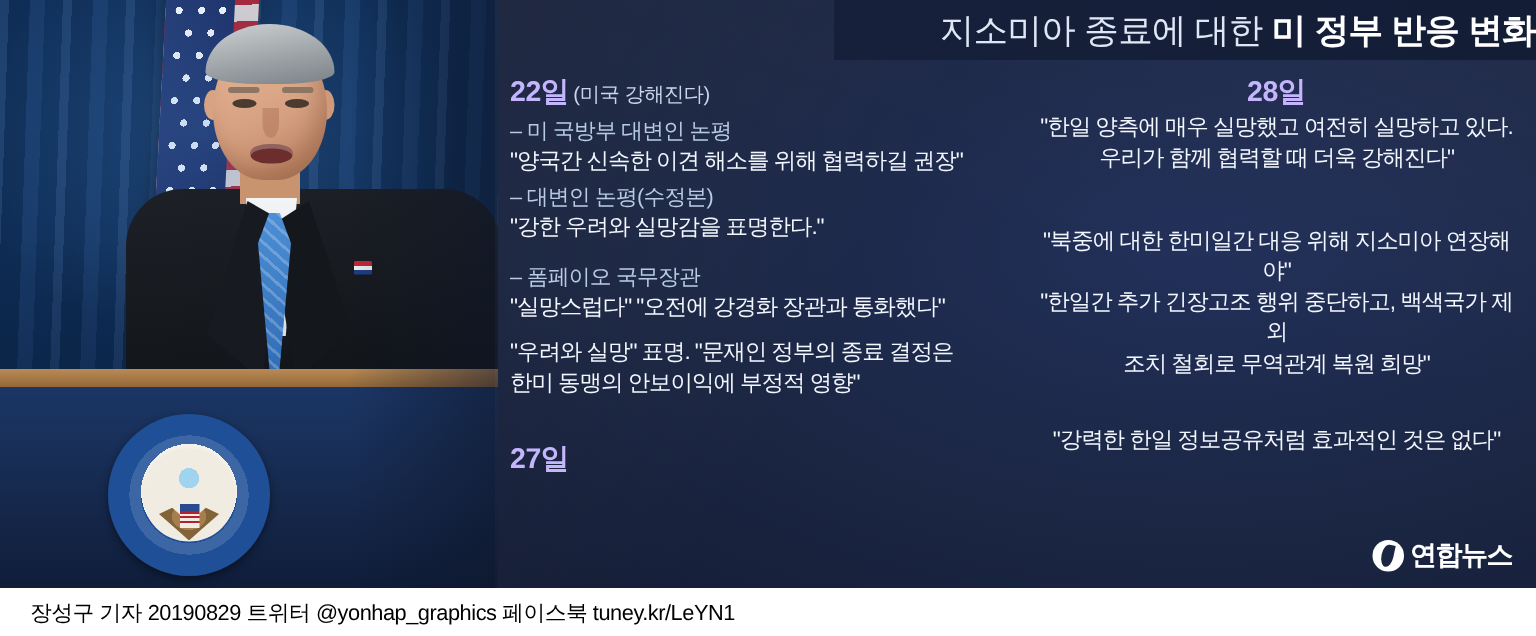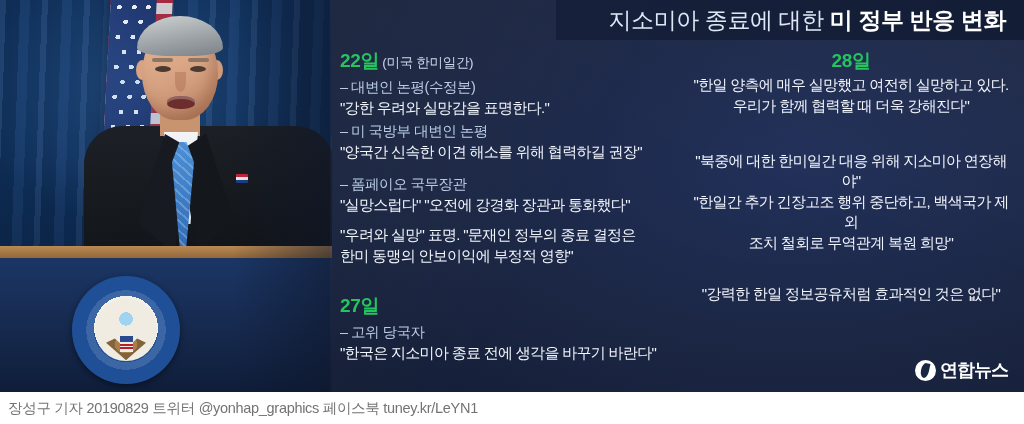--- a/index.html
+++ b/index.html
@@ -194,37 +194,37 @@
   .photo-vignette{
     position:absolute;inset:0;
     background:linear-gradient(90deg,rgba(0,0,0,0) 70%,rgba(14,22,42,0.55) 100%);
   }
 
   
   .title-band{
     position:absolute;left:556px;top:0;width:468px;height:40px;
     background:linear-gradient(90deg,#16203a 0%,#141d36 100%);
     display:flex;align-items:center;justify-content:flex-end;
-    padding-right:18px;box-sizing:border-box;
+    box-sizing:border-box;
   }
   .title{
     font-size:23px;letter-spacing:-0.4px;white-space:nowrap;
     color:#e9eefb;
   }
   .title .t-light{font-weight:400;color:#dfe6f6;}
   .title .t-bold{font-weight:700;color:#ffffff;}
 
   
   .col{position:absolute;top:48px;}
   .col-left{left:340px;width:328px;}
   .col-right{left:690px;width:322px;text-align:center;}
 
   .block{margin-bottom:12px;}
   .day{
-    font-size:19px;font-weight:700;color:#22c55e;letter-spacing:-0.3px;
+    font-size:19px;font-weight:700;color:#c4b5fd;letter-spacing:-0.3px;
     display:inline-block;
   }
   .day-note{
     font-size:13.5px;font-weight:400;color:#c9d6ea;letter-spacing:-0.3px;
     display:inline-block;margin-left:3px;
   }
   .source{
     font-size:14.5px;color:#b9cbe4;letter-spacing:-0.5px;margin-top:4px;
     white-space:nowrap;
   }
@@ -249,21 +249,21 @@
     background:#1b2643;border-radius:50% 0 50% 50%;transform:rotate(12deg);
   }
   .logo-text{font-size:18px;font-weight:700;color:#ffffff;letter-spacing:-1px;}
 
   
   .footer{
     position:absolute;left:0;bottom:0;width:1024px;height:32px;
     background:#ffffff;display:flex;align-items:center;
   }
   .footer-text{
-    font-size:14.5px;color:#737373;letter-spacing:-0.3px;padding-left:8px;
+    font-size:14.5px;color:#000000;letter-spacing:-0.3px;padding-left:20px;
     white-space:nowrap;
   }
 </style>
 </head>
 <body>
 
 <div class="graphic">
 
   <div class="bg-panel"></div>
 
@@ -321,57 +321,53 @@
     <div class="title">
       <span class="t-light">지소미아 종료에 대한</span>
       <span class="t-bold">미 정부 반응 변화</span>
     </div>
   </div>
 
   <div class="col col-left">
 
     <div class="block">
       <div>
-        <span class="day">22일</span><span class="day-note">(미국 한미일간)</span>
+        <span class="day">22일</span><span class="day-note">(미국 강해진다)</span>
+      </div>
+
+      <div>
+        <div class="source">– 미 국방부 대변인 논평</div>
+        <div class="quote">"양국간 신속한 이견 해소를 위해 협력하길 권장"</div>
       </div>
 
       <div>
         <div class="source">– 대변인 논평(수정본)</div>
         <div class="quote">"강한 우려와 실망감을 표명한다."</div>
       </div>
 
-      <div>
-        <div class="source">– 미 국방부 대변인 논평</div>
-        <div class="quote">"양국간 신속한 이견 해소를 위해 협력하길 권장"</div>
-      </div>
-
       <div class="sp"></div>
 
       <div>
         <div class="source">– 폼페이오 국무장관</div>
         <div class="quote">"실망스럽다" "오전에 강경화 장관과 통화했다"</div>
       </div>
 
       <div class="sp"></div>
 
       <div>
         <div class="quote">"우려와 실망" 표명. "문재인 정부의 종료 결정은</div>
         <div class="quote">한미 동맹의 안보이익에  부정적 영향"</div>
       </div>
     </div>
 
     <div class="sp-lg"></div>
 
     <div class="block">
       <div>
         <span class="day">27일</span>
-      </div>
-      <div>
-        <div class="source">– 고위 당국자</div>
-        <div class="quote">"한국은 지소미아 종료 전에 생각을 바꾸기 바란다"</div>
       </div>
     </div>
   </div>
 
   <div class="col col-right">
 
     <div class="block">
       <div>
         <span class="day">28일</span>
       </div>

